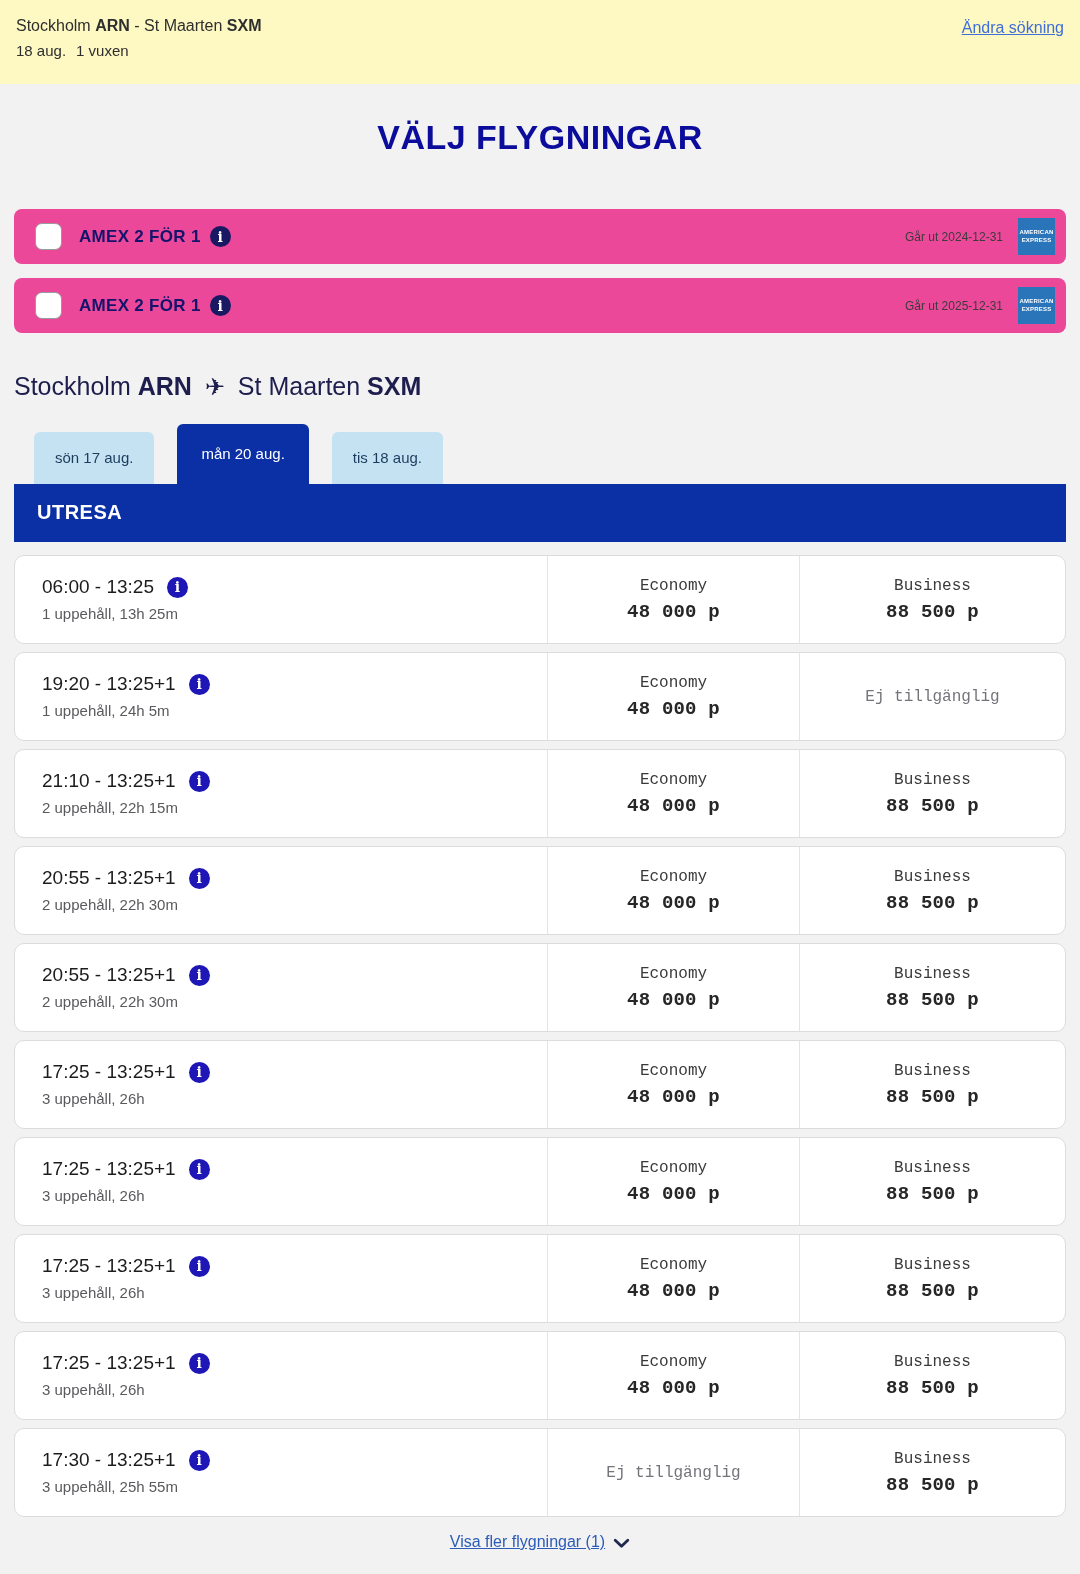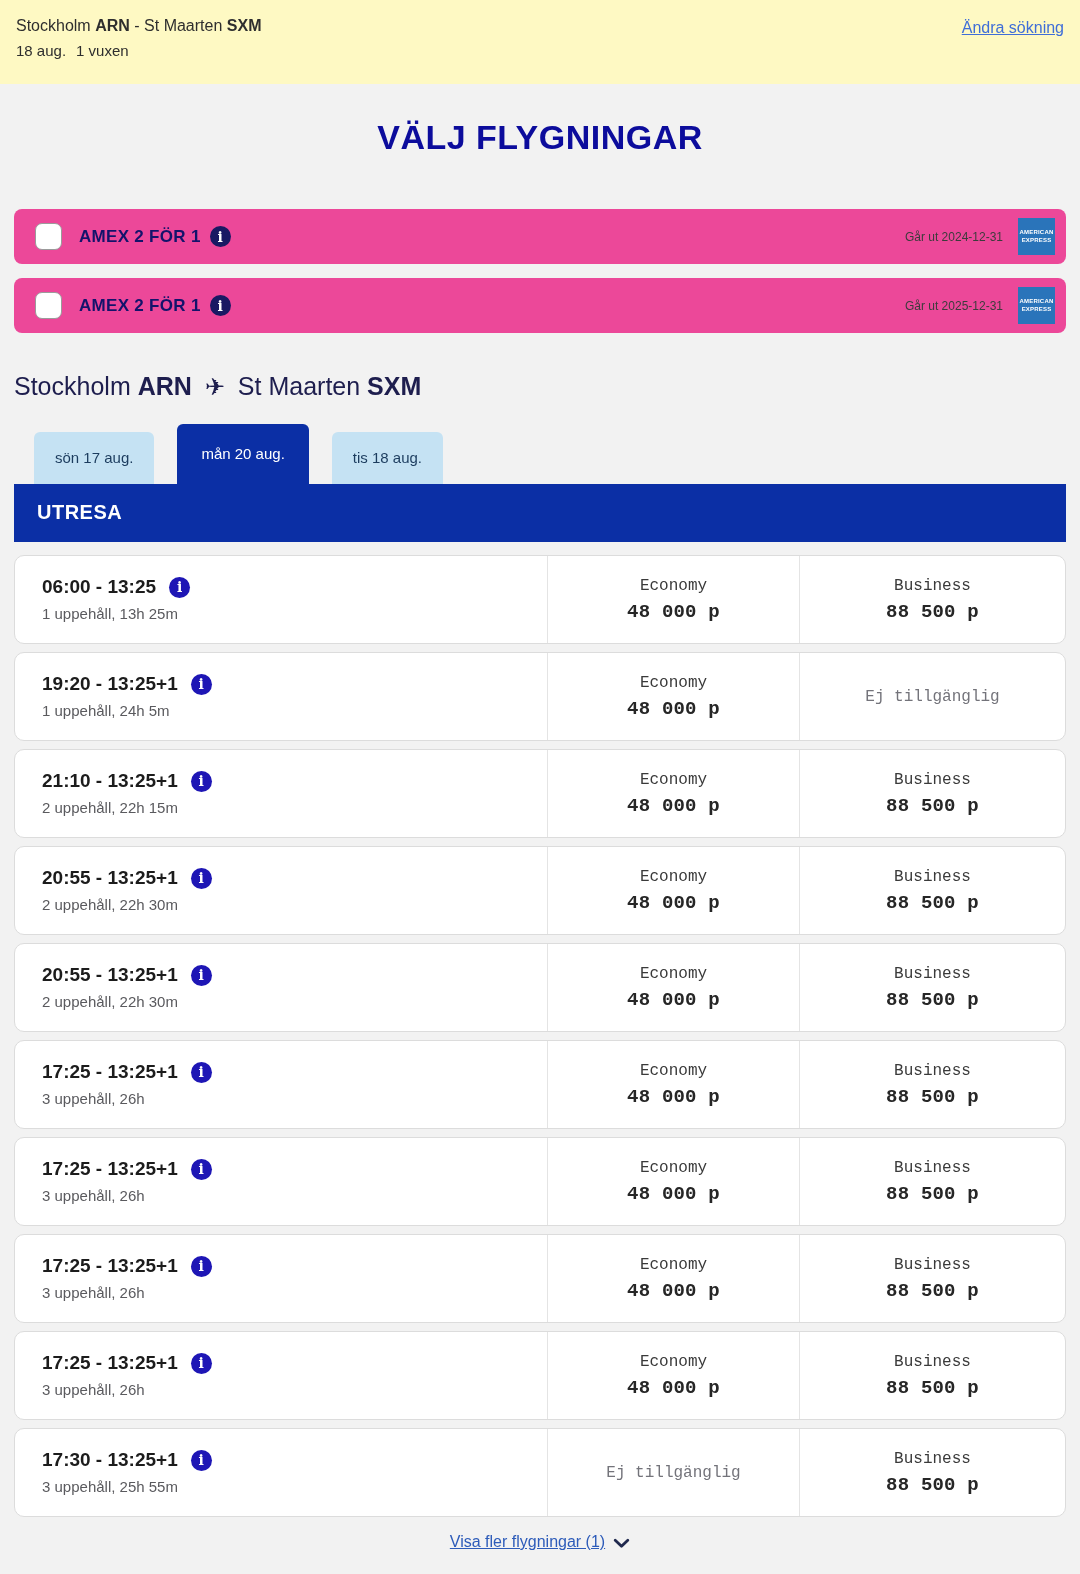--- a/index.html
+++ b/index.html
@@ -154,21 +154,21 @@
     height: 89px;
     margin-bottom: 8px;
     overflow: hidden;
   }
   .col-info {
     flex: 0 0 533px;
     padding: 20px 0 0 27px;
     border-right: 1px solid #e4e4e4;
   }
   .time-line { display: flex; align-items: center; }
-  .time { font-size: 19px; font-weight: bold; color: #1c1c1c; }
+  .time { font-size: 19px; font-weight: normal; color: #1c1c1c; }
   .time-line .info-icon { margin-left: 13px; }
   .stops { font-size: 15px; color: #5a5a5e; margin-top: 7px; }
   .col-fare {
     flex: 1 1 0;
     display: flex;
     flex-direction: column;
     justify-content: center;
     align-items: center;
     gap: 6px;
     cursor: pointer;

